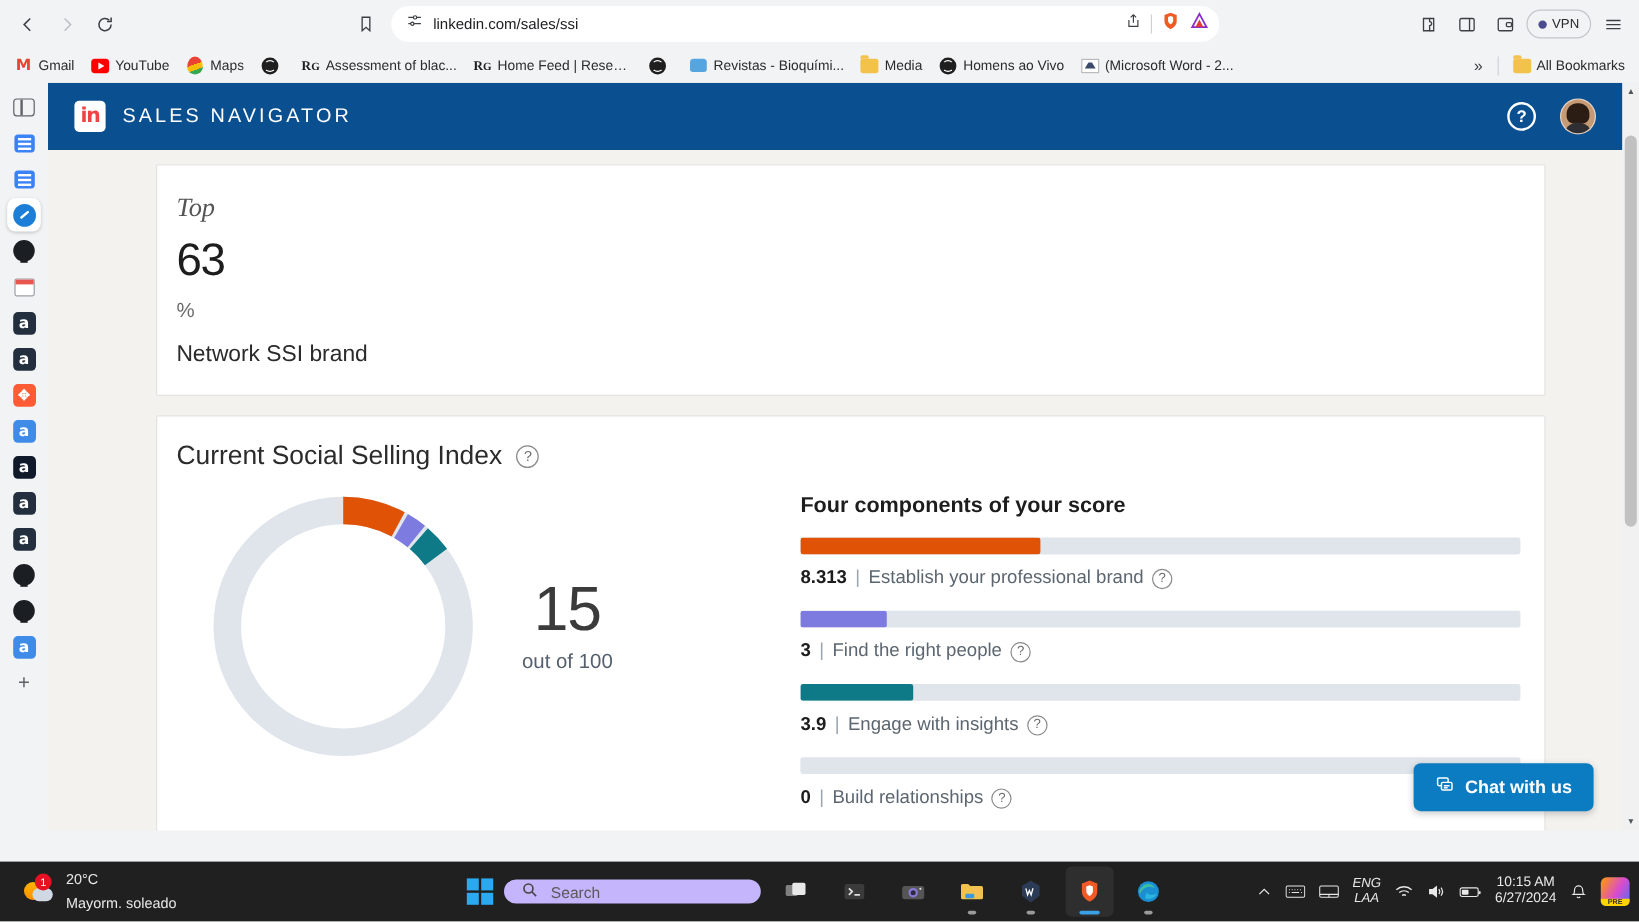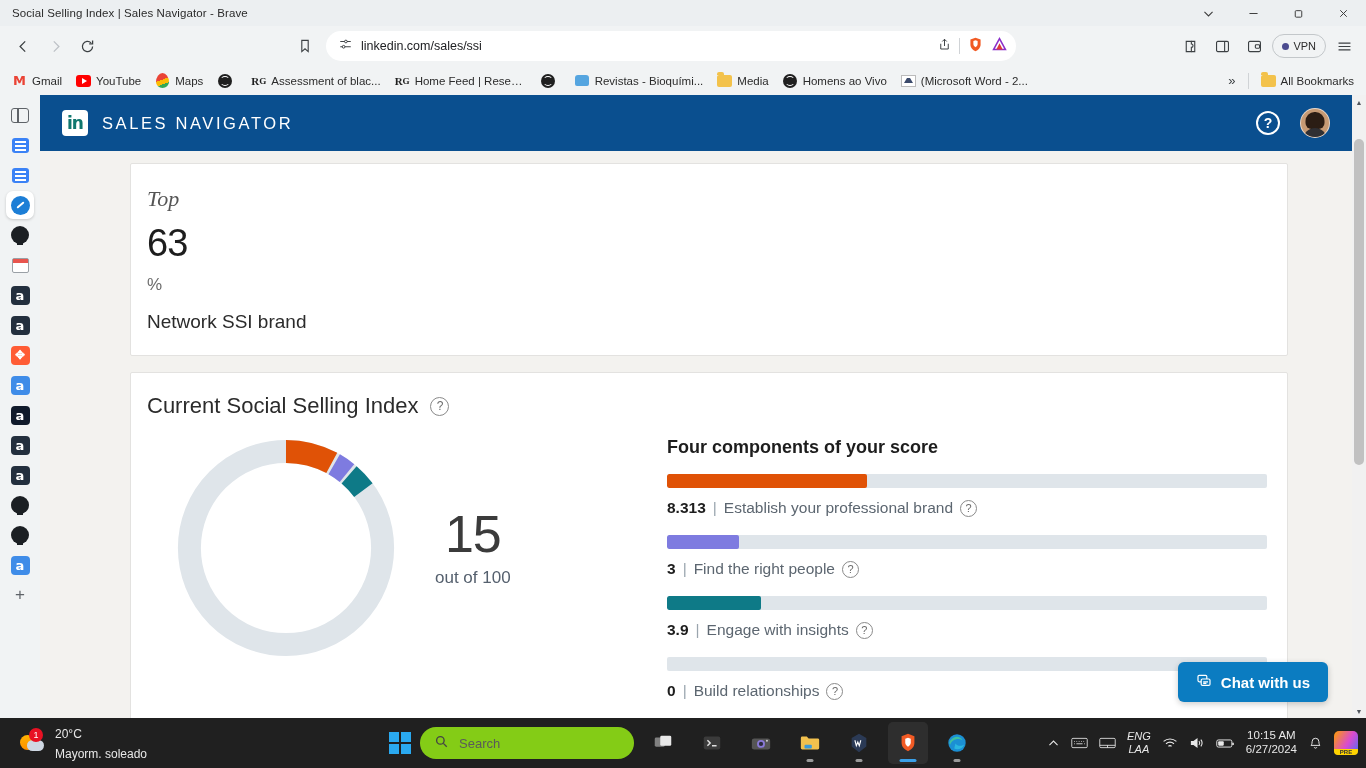--- a/index.html
+++ b/index.html
@@ -113,21 +113,21 @@
   .content { flex: 1; position: relative; overflow: hidden; }
 
   
   .li-header {
     height: 56px; background: #0a4f8f;
     display: flex; align-items: center; padding: 0 22px;
     position: relative; z-index: 5;
   }
   .li-logo {
     width: 26px; height: 26px; background: #fff; border-radius: 4px;
-    color: #0f766e; font-weight: bold; font-size: 17px;
+    color: #ef4444; font-weight: bold; font-size: 17px;
     display: flex; align-items: center; justify-content: center;
     font-family: "DejaVu Sans", sans-serif; letter-spacing: -1px;
   }
   .li-title { color: #fff; font-size: 16.5px; letter-spacing: 2.6px; margin-left: 14px; font-weight: 500; }
   .li-right { margin-left: auto; display: flex; align-items: center; gap: 20px; }
   .help-circle {
     width: 24px; height: 24px; border-radius: 50%; border: 2px solid #fff;
     color: #fff; font-size: 14px; font-weight: bold;
     display: flex; align-items: center; justify-content: center;
   }
@@ -207,66 +207,41 @@
   .wx-cloud { position: absolute; left: 7px; top: 9px; width: 17px; height: 11px; background: #cfd8e3; border-radius: 7px; }
   .wx-badge { position: absolute; left: 9px; top: -3px; width: 14px; height: 14px; border-radius: 50%; background: #e81123; color: #fff; font-size: 9px; display: flex; align-items: center; justify-content: center; }
   .wx-text { line-height: 1.25; }
   .wx-temp { font-size: 12px; }
   .wx-desc { font-size: 12px; }
 
   .tb-center { position: absolute; left: 50%; transform: translateX(-50%); display: flex; align-items: center; gap: 9px; }
   .win-logo { width: 22px; height: 22px; display: grid; grid-template-columns: 1fr 1fr; grid-template-rows: 1fr 1fr; gap: 2.5px; }
   .win-logo i { background: #2aa9f0; display: block; }
   .searchbox {
-    width: 214px; height: 32px; border-radius: 16px; background: #84cc16;
+    width: 214px; height: 20px; border-radius: 16px; background: #c4b5fd;
     display: flex; align-items: center; gap: 10px; padding: 0 14px;
     color: #5a5a5a; font-size: 13px;
   }
   .tb-app { width: 40px; height: 42px; display: flex; align-items: center; justify-content: center; position: relative; }
   .tb-app.active { background: #2e2e2e; border-radius: 5px; }
   .tb-dot { position: absolute; bottom: 2px; left: 50%; transform: translateX(-50%); width: 7px; height: 3px; border-radius: 2px; background: #9a9a9a; }
   .tb-dot.wide { width: 17px; background: #3aa0e8; }
 
   .tray { position: absolute; right: 8px; display: flex; align-items: center; gap: 11px; font-size: 11.5px; }
   .tray-ico { display: flex; align-items: center; justify-content: center; color: #e8e8e8; }
   .lang { line-height: 1.18; text-align: center; font-size: 11px; font-style: italic; }
   .clock { line-height: 1.18; text-align: center; font-size: 11.5px; }
   .copilot { width: 24px; height: 24px; border-radius: 5px; background: linear-gradient(120deg,#ff9d00,#d94bd0 55%,#4b6ef5); position: relative; }
   .copilot::after { content: "PRE"; position: absolute; bottom: 0; left: 0; right: 0; font-size: 6px; text-align: center; background: #ffd400; color: #333; font-weight: bold; border-radius: 0 0 4px 4px; }
 </style>
 </head>
 <body>
 
 <div class="browser">
 
-  <div class="titlebar">
-    <span class="tab-title">Social Selling Index | Sales Navigator - Brave</span>
-    <div class="winctrls">
-      <div class="winbtn">
-        <svg width="13" height="13" viewBox="0 0 16 16">
-            <path d="M3 6l5 5 5-5" fill="none" stroke="currentColor" stroke-width="1.3"></path>
-          </svg>
-      </div>
-      <div class="winbtn">
-        <svg width="13" height="13" viewBox="0 0 16 16">
-            <path d="M3 8h10" stroke="currentColor" stroke-width="1.2"></path>
-          </svg>
-      </div>
-      <div class="winbtn">
-        <svg width="13" height="13" viewBox="0 0 16 16">
-            <rect x="4" y="4.5" width="8" height="8" fill="none" stroke="currentColor" stroke-width="1.2" rx="1.2"></rect>
-          </svg>
-      </div>
-      <div class="winbtn">
-        <svg width="13" height="13" viewBox="0 0 16 16">
-            <path d="M4 4l8 8M12 4l-8 8" stroke="currentColor" stroke-width="1.2"></path>
-          </svg>
-      </div>
-    </div>
-  </div>
 
   <div class="toolbar">
     <div class="navbtn">
       <svg width="17" height="17" viewBox="0 0 20 20">
           <path d="M12 4l-6 6 6 6" fill="none" stroke="currentColor" stroke-width="1.5"></path>
         </svg>
     </div>
     <div class="navbtn disabled">
       <svg width="17" height="17" viewBox="0 0 20 20">
           <path d="M8 4l6 6-6 6" fill="none" stroke="currentColor" stroke-width="1.5"></path>

